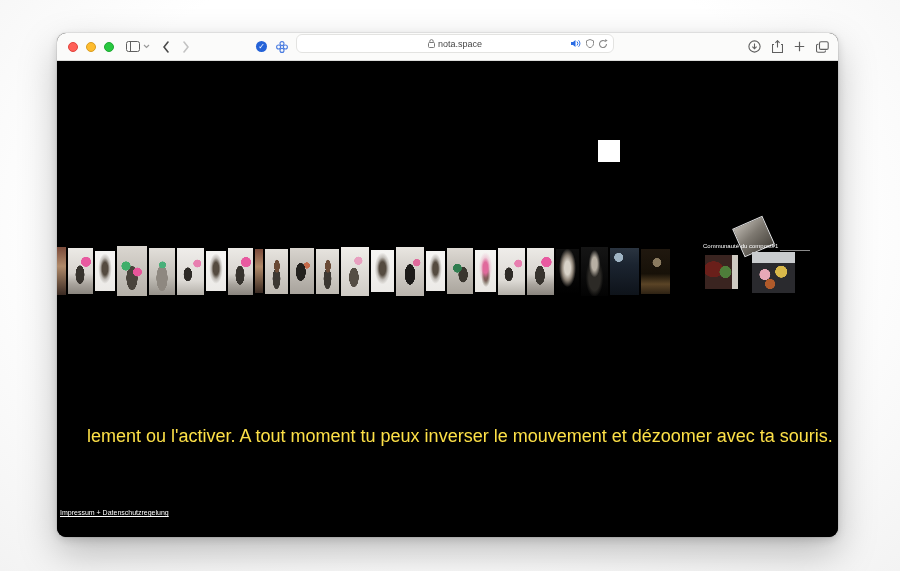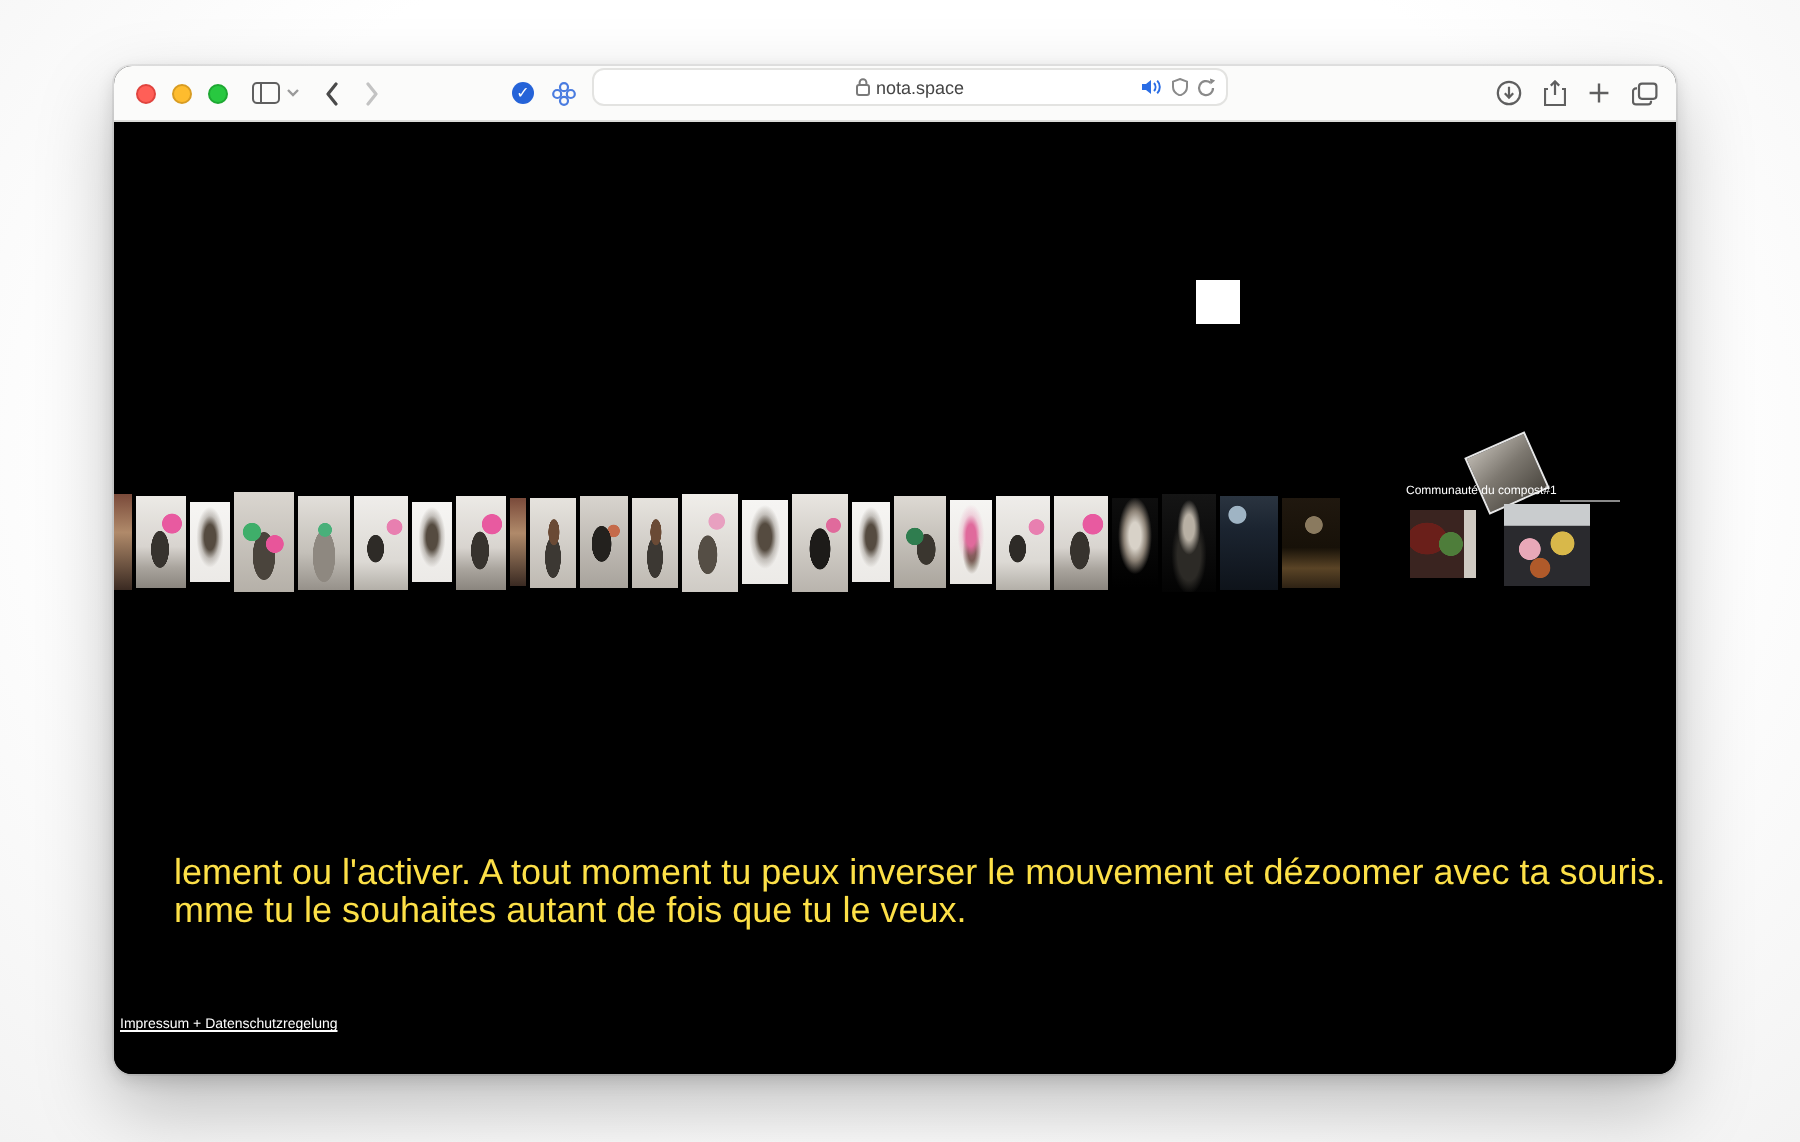--- a/index.html
+++ b/index.html
@@ -280,20 +280,19 @@
         </div>
 
       <div class="tilt"></div>
       <div class="cluster-label">Communauté du compost#1</div>
       <div class="cluster-underline"></div>
       <div class="compost-left"></div>
       <div class="compost-right"></div>
 
       <div class="para">
         <div>lement ou l'activer. A tout moment tu peux inverser le mouvement et dézoomer avec ta souris.</div>
-        <div>mme tu le souhaites autant de fois que tu le veux.</div>
       </div>
 
       <a href="#" class="footer-link">Impressum + Datenschutzregelung</a>
     </div>
 
   </div>
 </div>
 
 </body></html>

